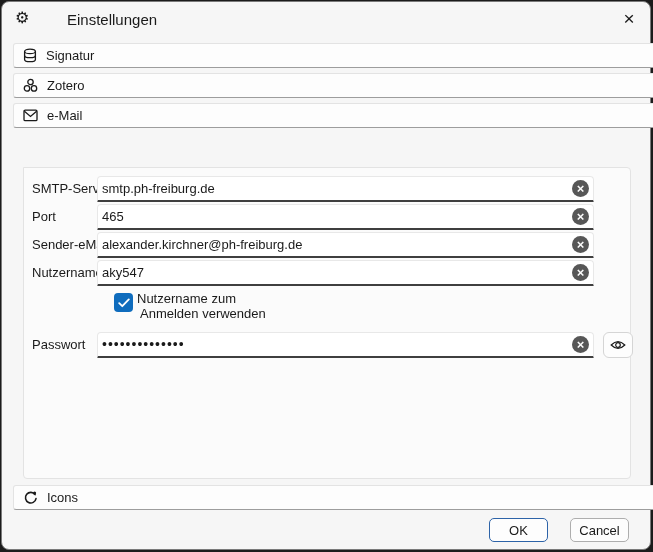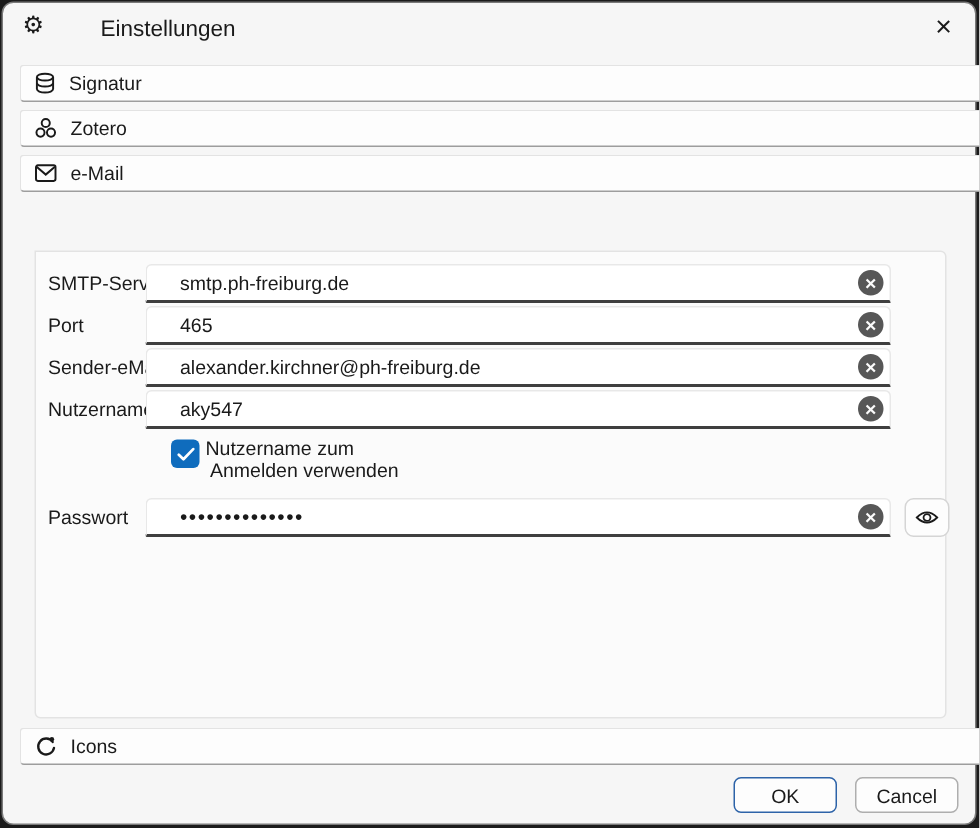--- a/index.html
+++ b/index.html
@@ -39,21 +39,21 @@
   
   .panel{
     position:absolute; left:21px; top:165px; width:606px; height:310px;
     background:#fbfbfb; border:1px solid #e3e3e3; border-radius:0 4px 4px 4px; z-index:1;
   }
   .f-label{position:absolute; left:8px; font-size:13px; white-space:nowrap;}
   .lbl-smtp{top:13px;} .lbl-port{top:41px;text-align:center;} .lbl-sender{top:69px;} .lbl-user{top:97px;} .lbl-pass{top:169px;}
   .inp-wrap{position:absolute; left:73px; width:497px; height:26px;}
   .w-smtp{top:8px;} .w-port{top:36px;} .w-sender{top:64px;} .w-user{top:92px;} .w-pass{top:164px;}
   .inp{
-    width:100%; height:100%; box-sizing:border-box; padding:1px 28px 2px 22px;
+    width:100%; height:100%; box-sizing:border-box; padding:1px 28px 2px 4px;
     background:#ffffff; border:1px solid #e8e8e8; border-bottom:2px solid #3f3f3f;
     border-radius:4px 4px 1px 1px; font-size:13px; font-family:inherit; color:#1a1a1a; outline:none;
   }
   .inp.pwd{font-size:14px; letter-spacing:1px; padding-top:0;}
   .clear-btn{
     position:absolute; right:5px; top:4px; width:17px; height:17px; border-radius:50%;
     background:#575757; color:#fbfbfb; display:flex; align-items:center; justify-content:center;
     font-size:13px; font-weight:700; line-height:1; cursor:pointer; user-select:none;
   }
   .eye-btn{
@@ -63,21 +63,21 @@
   }
   
   .chk{
     position:absolute; left:90px; top:125px; width:19px; height:19px; border-radius:4px;
     background:#0f6cbd; display:flex; align-items:center; justify-content:center; cursor:pointer;
   }
   .chk-label{position:absolute; left:113px; top:123px; font-size:13px; line-height:15px; cursor:default;}
   .chk-label .l2{display:block; margin-left:3px;}
   
   .btn{
-    position:absolute; top:516px; width:69px; height:24px; box-sizing:border-box;
+    position:absolute; top:516px; width:59px; height:24px; box-sizing:border-box;
     background:#fdfdfd; border-radius:5px; font-size:13px; font-family:inherit;
     display:flex; align-items:center; justify-content:center; cursor:pointer; color:#1a1a1a;
   }
   .btn-ok{left:487px; border:1.5px solid #2d63a8;}
   .btn-cancel{left:568px; border:1px solid #aeaeae;}
   svg{display:block;}
 </style>
 </head>
 <body>
 

